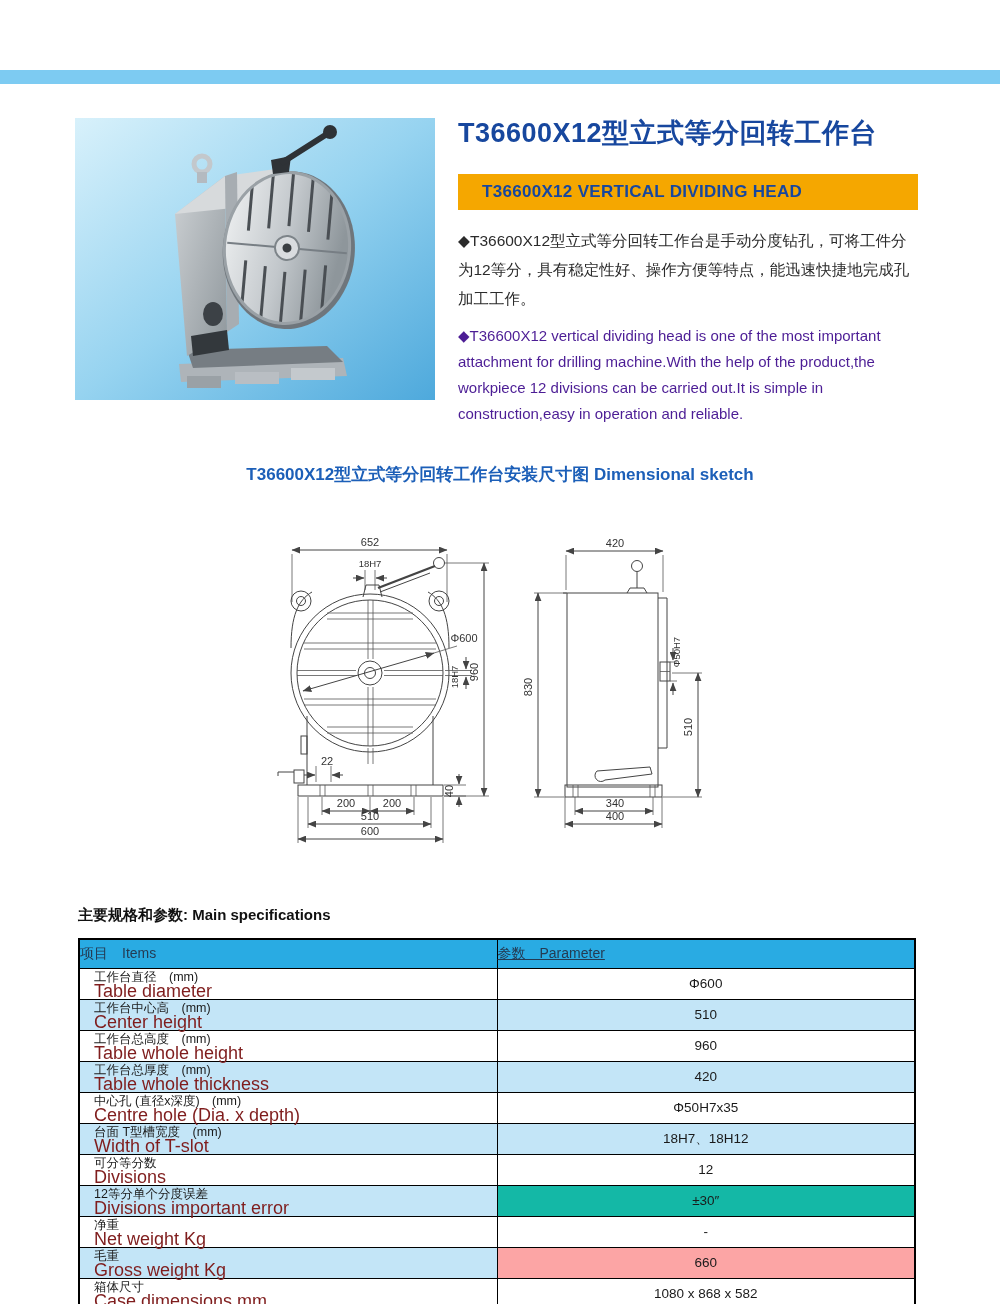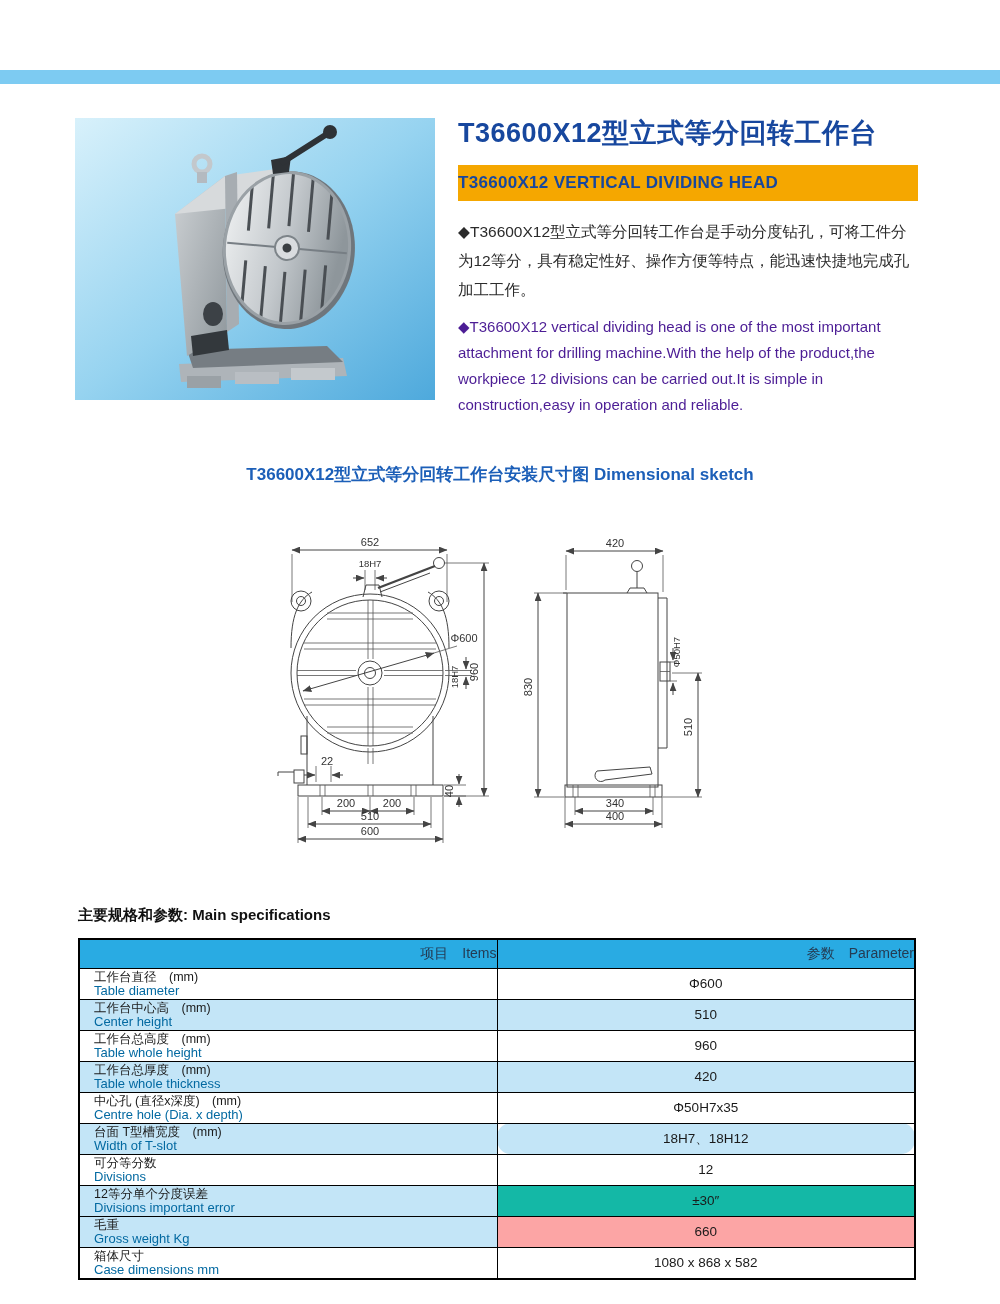--- a/index.html
+++ b/index.html
@@ -7,43 +7,43 @@
   body { font-family:"Liberation Sans","DejaVu Sans",sans-serif; color:#262626; }
   .page { position:relative; width:1000px; height:1304px; background:#fff; overflow:hidden; }
 
   .accent-bar { position:absolute; left:0; top:70px; width:1000px; height:14px; }
 
   .photo-box { position:absolute; left:75px; top:118px; width:360px; height:282px; }
   .photo-box svg { display:block; }
 
   .head-col { position:absolute; left:458px; top:116px; width:460px; }
   .title { font-size:27px; font-weight:bold; letter-spacing:0.5px; line-height:34px; }
-  .banner { margin-top:15px; height:36px; line-height:36px; font-size:17px; font-weight:bold;
-            letter-spacing:0.3px; }
+  .banner { margin-top:24px; height:36px; line-height:36px; font-size:17px; font-weight:bold;
+            padding-left:24px; letter-spacing:0.3px; }
   .para-cn { margin-top:16px; font-size:15.5px; line-height:29px; color:#2b2b2b; }
   .para-en { margin-top:10px; font-size:15px; line-height:26px; color:#4c1d95; }
 
   .sketch-title { position:absolute; left:0; top:463px; width:1000px; text-align:center;
                   font-size:17px; font-weight:bold; }
 
   .drawing { position:absolute; left:260px; top:520px; }
   .drawing text { font-size:11px; fill:#333; }
   .drawing text.sm { font-size:9.5px; }
   .dln { stroke:#444; stroke-width:1; fill:none; }
   .thin { stroke:#555; stroke-width:0.8; fill:none; }
 
   .spec-heading { position:absolute; left:78px; top:906px; font-size:15px; font-weight:bold; color:#111; }
 
   table.specs { position:absolute; left:78px; top:938px; width:838px; border-collapse:collapse;
                 border:2px solid #000; table-layout:fixed; }
   table.specs th, table.specs td { border:1px solid #000; }
-  table.specs th { height:21px; font-size:14px; font-weight:normal; text-align:right; }
+  table.specs th { height:21px; font-size:14px; font-weight:normal; text-align:left; }
   table.specs td.item { width:567px; padding:1px 0 1px 14px; }
   table.specs td.item .cn { font-size:12.5px; line-height:14px; color:#1a1a1a; }
-  table.specs td.item .en { font-size:13px; line-height:14px; color:#0369a1; }
+  table.specs td.item .en { font-size:18px; line-height:14px; color:#7f1d1d; }
   table.specs td.val { text-align:center; font-size:13.5px; color:#1a1a1a; }
   table.specs tr { height:29px; }
 </style>
 </head>
 <body>
 
 <div class="page">
 
   <div class="accent-bar" style="background: rgb(125, 203, 242);"></div>
 
@@ -306,21 +306,21 @@
       </g>
     </svg>
   </div>
 
   <div class="spec-heading">主要规格和参数:  Main specifications</div>
 
   <table class="specs">
     <thead>
       <tr>
         <th class="col-items" style="background: rgb(41, 171, 227); color: rgb(36, 59, 83);">项目　Items</th>
-        <th class="col-param" style="background: rgb(41, 171, 227); color: rgb(36, 59, 83);">参数　Parameter</th>
+        <th class="col-param" style="background: rgb(41, 171, 227); color: rgb(36, 59, 83); text-decoration: underline;">参数　Parameter</th>
       </tr>
     </thead>
     <tbody>
       <tr>
         <td class="item">
             <div class="cn">工作台直径　(mm)</div>
             <div class="en">Table diameter</div>
           </td>
         <td class="val">Φ600</td>
       </tr>
@@ -350,36 +350,43 @@
             <div class="cn">中心孔 (直径x深度)　(mm)</div>
             <div class="en">Centre hole (Dia. x depth)</div>
           </td>
         <td class="val">Φ50H7x35</td>
       </tr>
       <tr class="alt">
         <td class="item" style="background: rgb(195, 229, 247);">
             <div class="cn">台面 T型槽宽度　(mm)</div>
             <div class="en">Width of T-slot</div>
           </td>
-        <td class="val" style="background: rgb(195, 229, 247); border-radius: 14px;">18H7、18H12</td>
+        <td class="val" style="background: rgb(195, 229, 247);">18H7、18H12</td>
       </tr>
       <tr>
         <td class="item">
             <div class="cn">可分等分数</div>
             <div class="en">Divisions</div>
           </td>
         <td class="val">12</td>
       </tr>
       <tr class="alt">
         <td class="item" style="background: rgb(195, 229, 247);">
             <div class="cn">12等分单个分度误差</div>
             <div class="en">Divisions important error</div>
           </td>
         <td class="val" style="background: #14b8a6;">±30″</td>
       </tr>
+      <tr>
+        <td class="item">
+            <div class="cn">净重</div>
+            <div class="en">Net weight Kg</div>
+          </td>
+        <td class="val">-</td>
+      </tr>
       <tr class="alt">
         <td class="item" style="background: rgb(195, 229, 247);">
             <div class="cn">毛重</div>
             <div class="en">Gross weight Kg</div>
           </td>
         <td class="val" style="background: #fca5a5;">660</td>
       </tr>
       <tr>
         <td class="item">
             <div class="cn">箱体尺寸</div>

